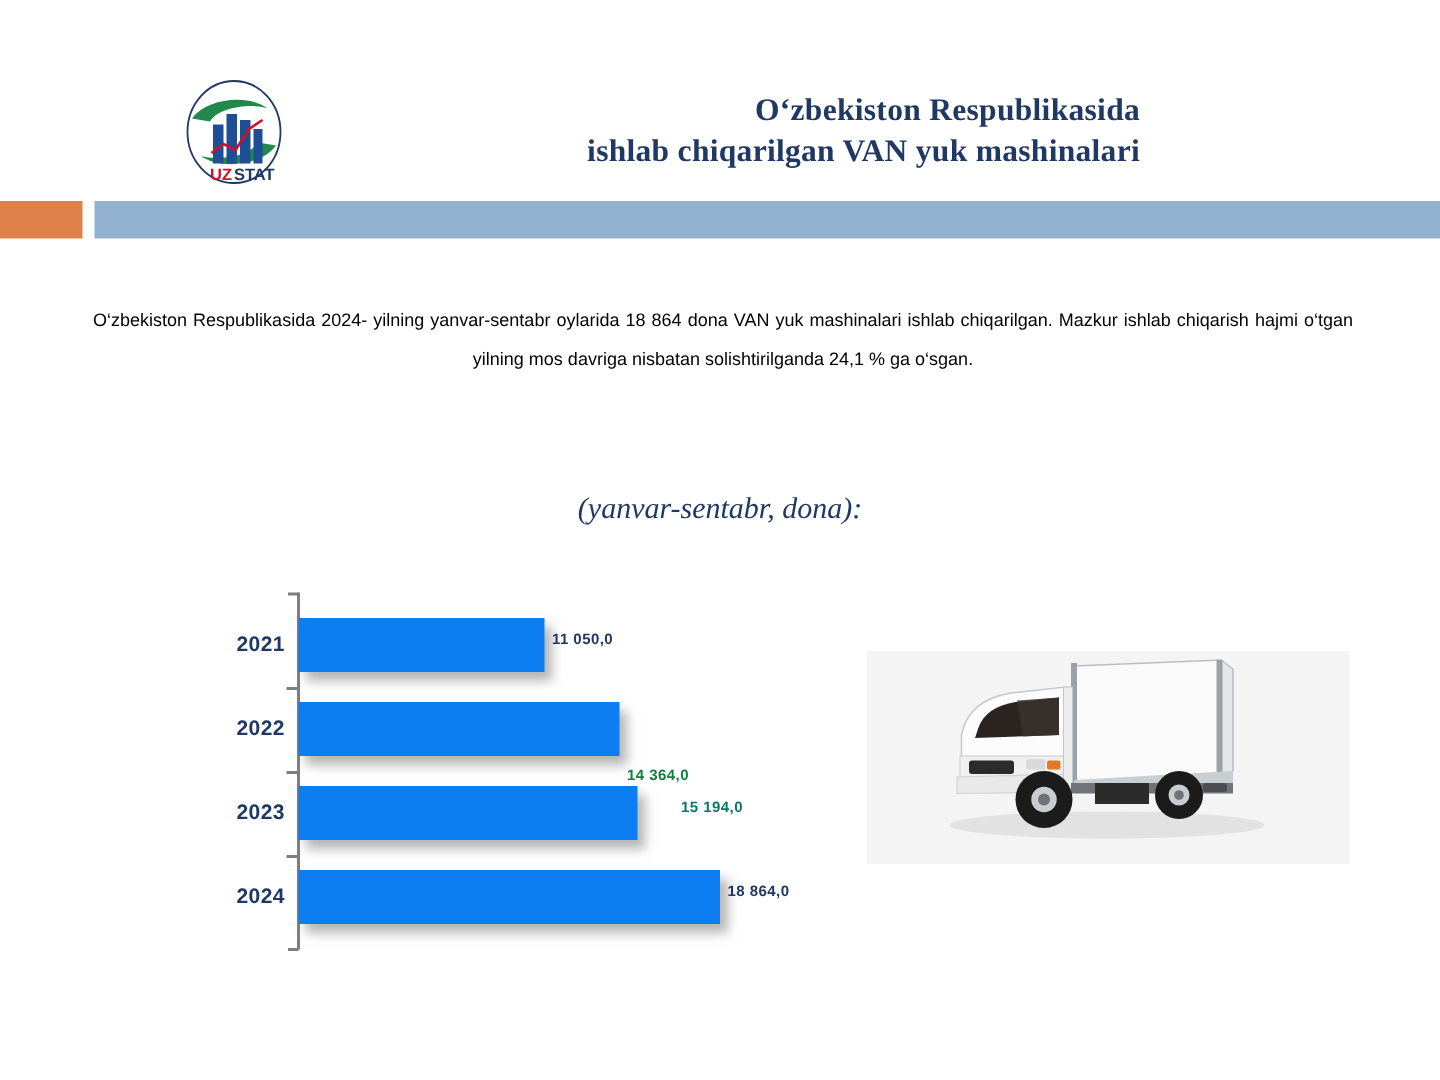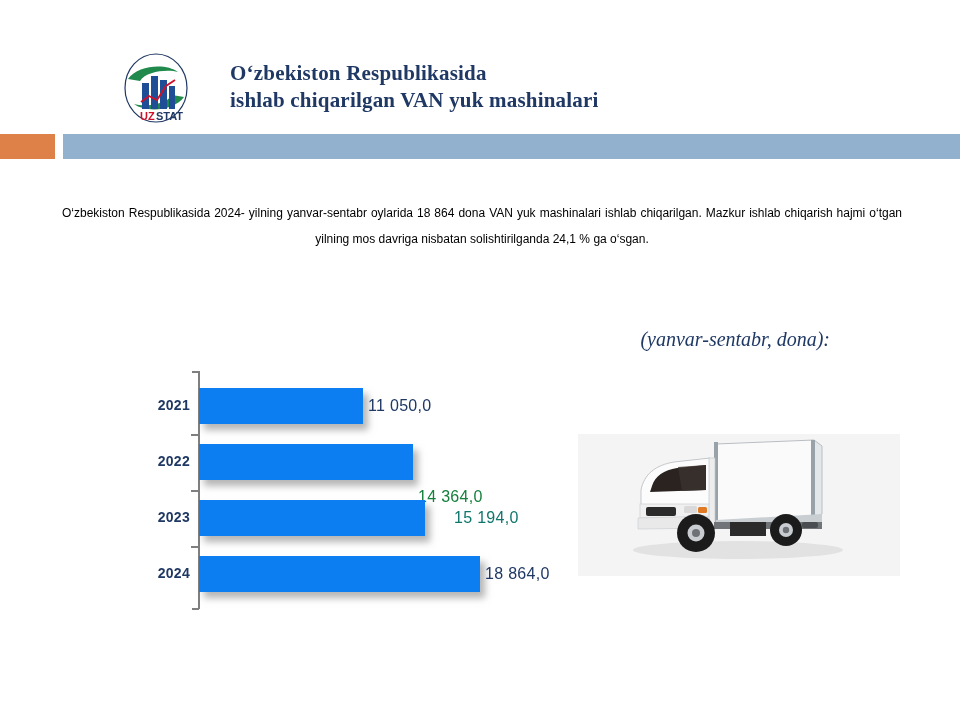--- a/index.html
+++ b/index.html
@@ -29,21 +29,21 @@
     left: 118px;
     top: 52px;
     width: 76px;
     height: 76px;
   }
   .title {
     position: absolute;
     left: 230px;
     top: 60px;
     width: 530px;
-    text-align: left;
+    text-align: right;
     font-family: "Liberation Serif", serif;
     font-weight: bold;
     font-size: 21px;
     line-height: 27px;
     color: #1F3864;
     letter-spacing: 0.2px;
   }
   .title .line2 { display: block; }
 
   
@@ -88,32 +88,32 @@
     font-weight: bold;
     font-size: 21px;
     color: #1F3864;
     letter-spacing: 0.3px;
   }
   .subtitle-italic {
     position: absolute;
     left: 130px;
     top: 328px;
     width: 700px;
-    text-align: right;
+    text-align: center;
     font-family: "Liberation Serif", serif;
     font-style: italic;
     font-size: 20px;
     color: #1F3864;
   }
 
   
   .chart {
     position: absolute;
     left: 140px;
-    top: 364px;
+    top: 388px;
     width: 420px;
     height: 250px;
   }
   .axis-line {
     position: absolute;
     left: 58px;
     top: 7px;
     width: 1.5px;
     height: 238px;
     background: #7F7F7F;
@@ -153,22 +153,22 @@
     position: absolute;
     left: 59px;
     top: 0;
     height: 36px;
     background: #0D7DF2;
     box-shadow: 5px 6px 7px rgba(120,120,120,0.55);
   }
   .bar-value {
     position: absolute;
     top: 9px;
-    font-size: 16px;
-    font-weight: normal;
+    font-size: 10px;
+    font-weight: bold;
     color: #1F3864;
     white-space: nowrap;
     letter-spacing: 0.3px;
   }
 
   
   .photo {
     position: absolute;
     left: 578px;
     top: 434px;

